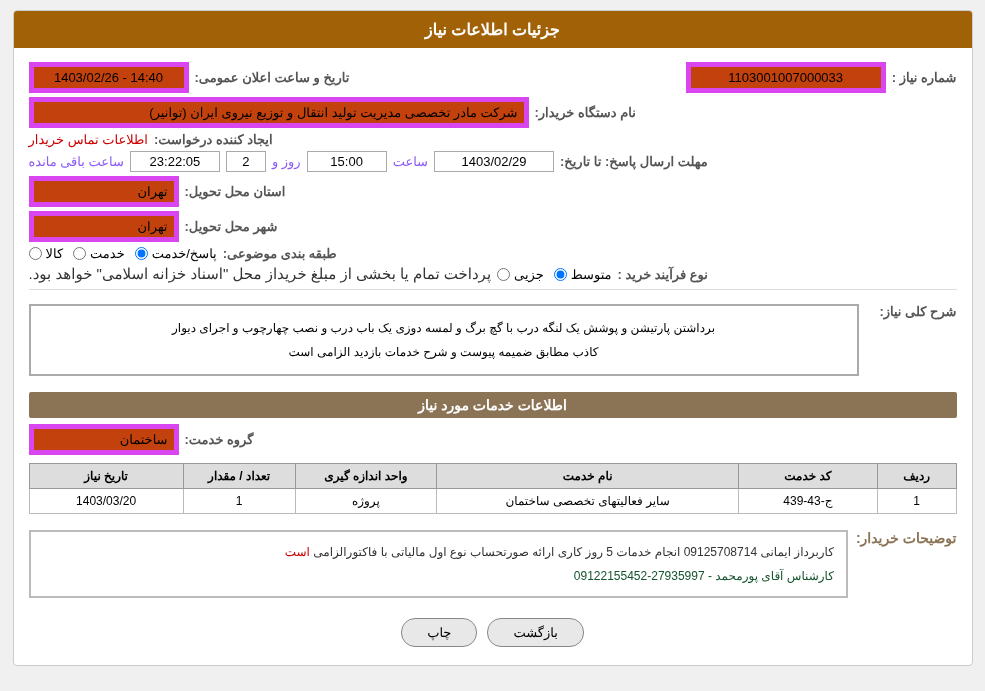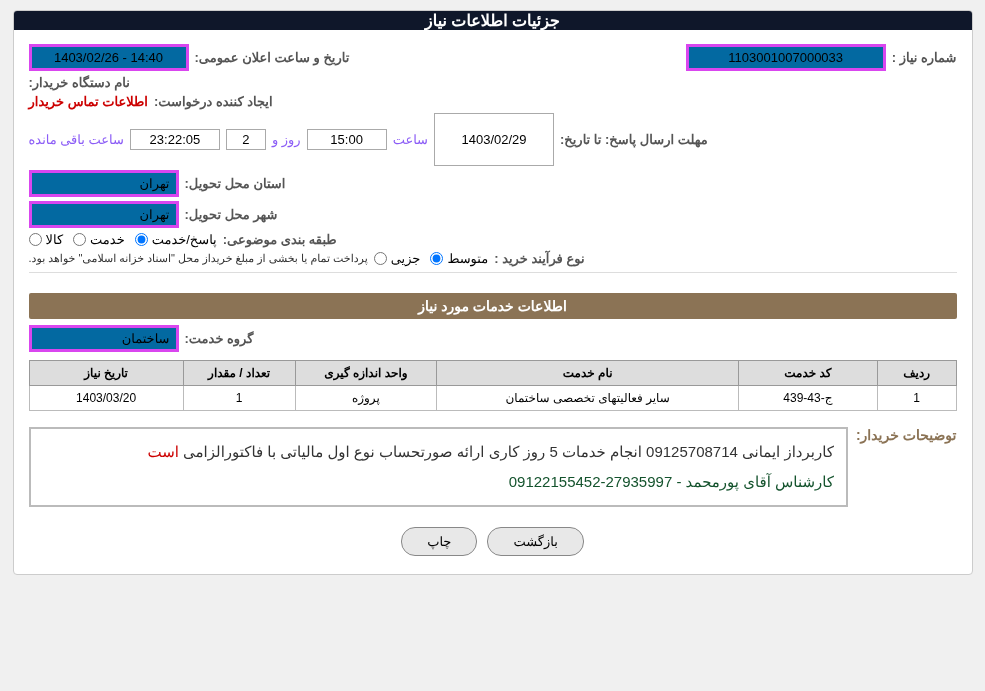--- a/index.html
+++ b/index.html
@@ -15,50 +15,50 @@
       padding: 10px;
     }
     .main-container {
       width: 960px;
       background: #fff;
       border: 1px solid #ccc;
       border-radius: 4px;
       overflow: hidden;
     }
     .page-header {
-      background: #0f172a;
+      background: #a16207;
       color: #fff;
       text-align: center;
-      padding: 0 0;
+      padding: 9px 0;
       font-size: 16px;
       font-weight: bold;
       letter-spacing: 1px;
     }
     .content {
       padding: 10px 15px;
     }
     .input-box {
-      border: 3px solid #d946ef;
-      background: #0369a1;
+      border: 5px solid #d946ef;
+      background: #c2410c;
       padding: 3px 6px;
       min-width: 180px;
       display: inline-block;
       text-align: right;
     }
     .section-title {
       background: #8B7355;
       color: #fff;
       text-align: center;
       padding: 5px 10px;
       font-size: 14px;
       font-weight: bold;
-      margin: 20px 0 6px 0;
+      margin: 8px 0 6px 0;
       border-radius: 2px;
     }
-    .link-red { color: #cc0000; font-weight: bold; }
+    .link-red { color: #cc0000; font-weight: normal; }
     
     .radio-group { display: flex; gap: 10px; align-items: center; justify-content: flex-end; }
     .radio-item { display: flex; align-items: center; gap: 4px; }
     
     .desc-box {
       border: 2px solid #aaa;
       background: #fff;
       padding: 10px 15px;
       margin: 8px 0;
       font-size: 12px;
@@ -83,21 +83,21 @@
       border: 1px solid #bbb;
       padding: 5px 24px;
       text-align: center;
     }
     .services-table tr:nth-child(even) td { background: #f5f5f5; }
     
     .buyer-notes {
       border: 2px solid #bbb;
       padding: 8px 12px;
       margin: 8px 0;
-      font-size: 15px;
+      font-size: 12px;
       line-height: 2;
       text-align: right;
     }
     
     .buttons-row {
       display: flex;
       justify-content: center;
       gap: 10px;
       margin: 12px 0 8px 0;
     }
@@ -129,21 +129,21 @@
       border: 1px solid #aaa;
       background: #fff;
       padding: 2px 5px;
       min-width: 80px;
       text-align: center;
       display: inline-block;
     }
     .date-input {
       border: 1px solid #aaa;
       background: #fff;
-      padding: 18px 5px;
+      padding: 2px 5px;
       min-width: 120px;
       text-align: center;
       display: inline-block;
     }
     .countdown-box {
       border: 1px solid #aaa;
       background: #fff;
       padding: 2px 5px;
       min-width: 90px;
       text-align: center;
@@ -169,20 +169,21 @@
     <div class="row-flex">
       <span class="colon-label">شماره نیاز :</span>
       <span class="input-box" style="min-width:200px;text-align:center;direction:ltr;">1103001007000033</span>
       <span style="flex:1;"></span>
       <span class="colon-label">تاریخ و ساعت اعلان عمومی:</span>
       <span class="input-box" style="min-width:160px;text-align:center;direction:ltr;">1403/02/26 - 14:40</span>
     </div>
 
     <div class="row-flex">
       <span class="colon-label">نام دستگاه خریدار:</span>
+      <span class="input-box" style="min-width:500px;text-align:right;">شرکت مادر تخصصی مدیریت تولید  انتقال و توزیع نیروی ایران (توانیر)</span>
     </div>
 
     <div class="row-flex">
       <span class="colon-label">ایجاد کننده درخواست:</span>
       <span class="link-red">اطلاعات تماس خریدار</span>
     </div>
 
     <div class="row-flex">
       <span class="colon-label">مهلت ارسال پاسخ: تا تاریخ:</span>
       <span class="date-input" style="direction:ltr;">1403/02/29</span>
@@ -227,25 +228,32 @@
       <div class="radio-group">
         <div class="radio-item">
           <span>متوسط</span>
           <input type="radio" name="purchase" checked="" style="">
         </div>
         <div class="radio-item">
           <span>جزیی</span>
           <input type="radio" name="purchase" style="">
         </div>
       </div>
-      <span style="color:#333;font-size:11px;">پرداخت تمام یا بخشی از مبلغ خریداز محل "اسناد خزانه اسلامی" خواهد بود.</span>
+      <span style="color:#333;font-size:15px;">پرداخت تمام یا بخشی از مبلغ خریداز محل "اسناد خزانه اسلامی" خواهد بود.</span>
     </div>
 
     <hr class="sep-line">
 
+    <div style="display:flex;align-items:flex-start;gap:8px;margin:6px 0;">
+      <span class="colon-label" style="white-space:nowrap;min-width:90px;padding-top:8px;">شرح کلی نیاز:</span>
+      <div class="desc-box" style="flex:1;">
+        <div>برداشتن پارتیشن و پوشش یک لنگه درب با گچ برگ و لمسه دوزی یک باب درب و نصب چهارچوب و اجرای دیوار</div>
+        <div>کاذب مطابق ضمیمه پیوست و شرح خدمات  بازدید الزامی است</div>
+      </div>
+    </div>
 
     <div class="section-title">اطلاعات خدمات مورد نیاز</div>
 
     <div class="row-flex">
       <span class="colon-label">گروه خدمت:</span>
       <span class="input-box" style="min-width:150px;">ساختمان</span>
     </div>
 
     <table class="services-table">
       <thead>

